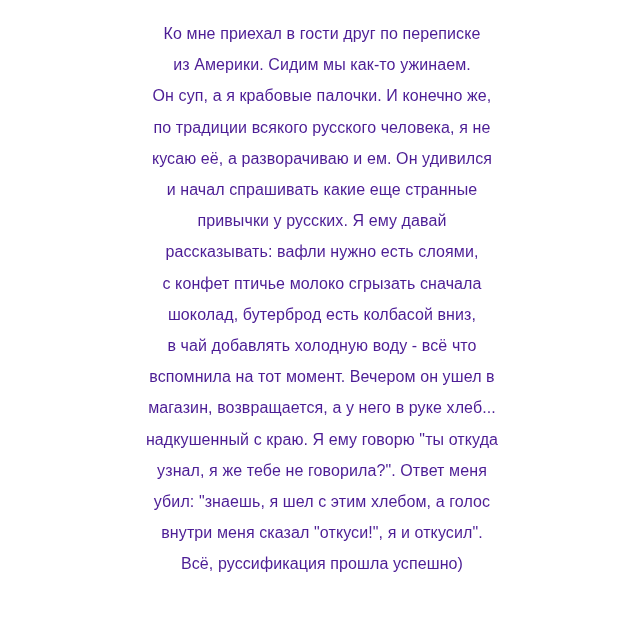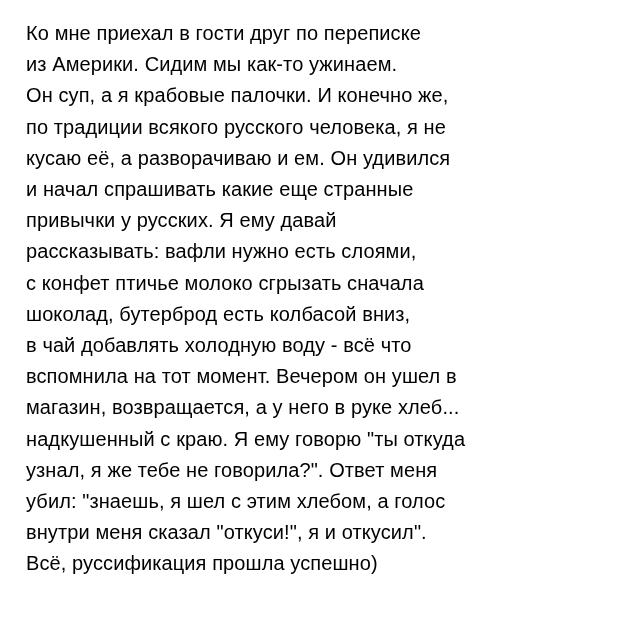--- a/index.html
+++ b/index.html
@@ -16,27 +16,28 @@
     box-sizing: border-box;
     width: 640px;
     height: 644px;
     background: #ffffff;
     padding: 18px 22px 10px 26px;
     display: flex;
     flex-direction: column;
     justify-content: flex-start;
   }
   .story {
-    color: #000000;
-    font-size: 20px;
+    color: #4c1d95;
+    font-size: 16px;
     line-height: 31.2px;
     letter-spacing: 0.1px;
     white-space: pre-wrap;
     word-break: normal;
     font-weight: 400;
+    text-align: center;
   }
 </style>
 </head>
 <body>
 
 <div class="page">
   <div class="story">Ко мне приехал в гости друг по переписке
 из Америки. Сидим мы как-то ужинаем.
 Он суп, а я крабовые палочки. И конечно же,
 по традиции всякого русского человека, я не

